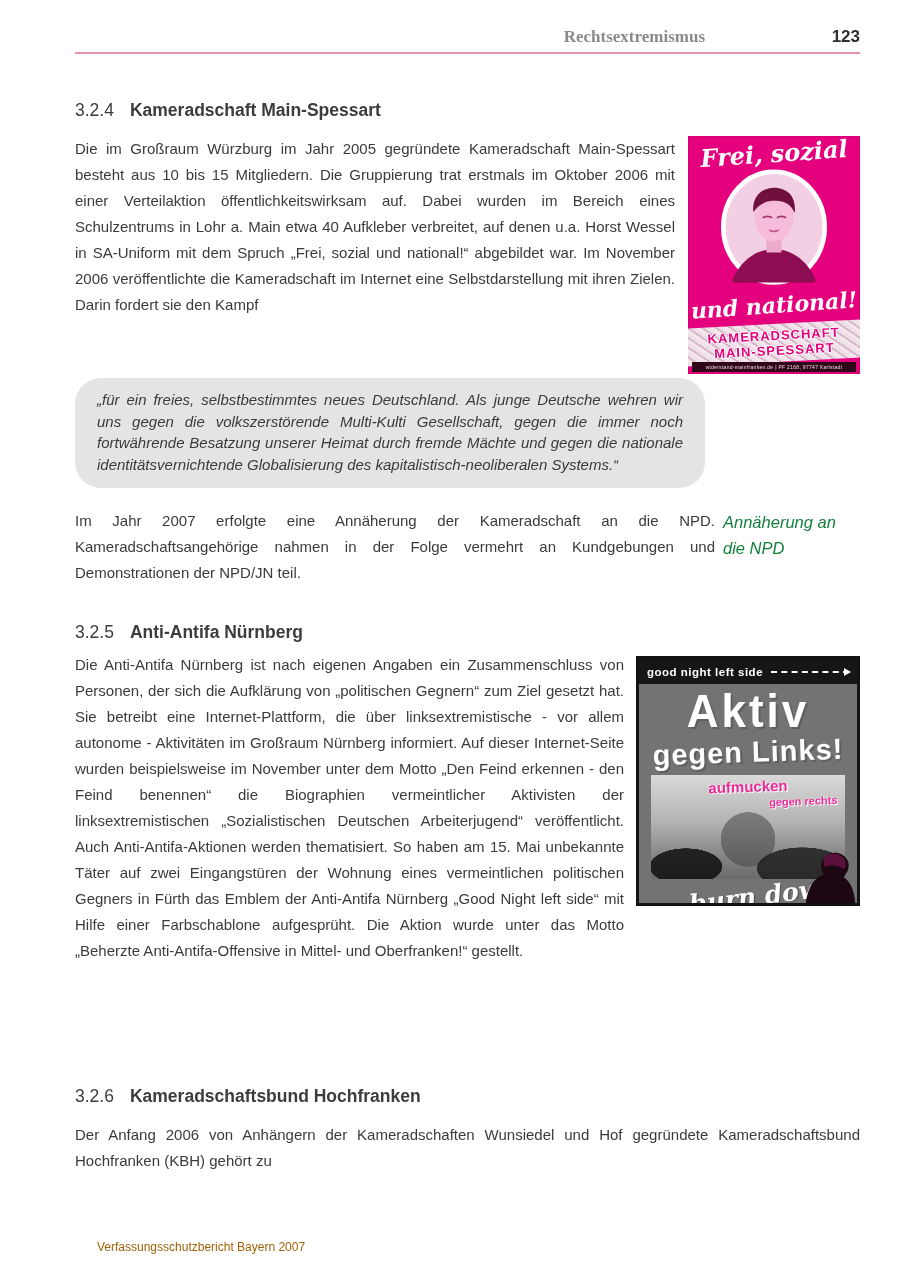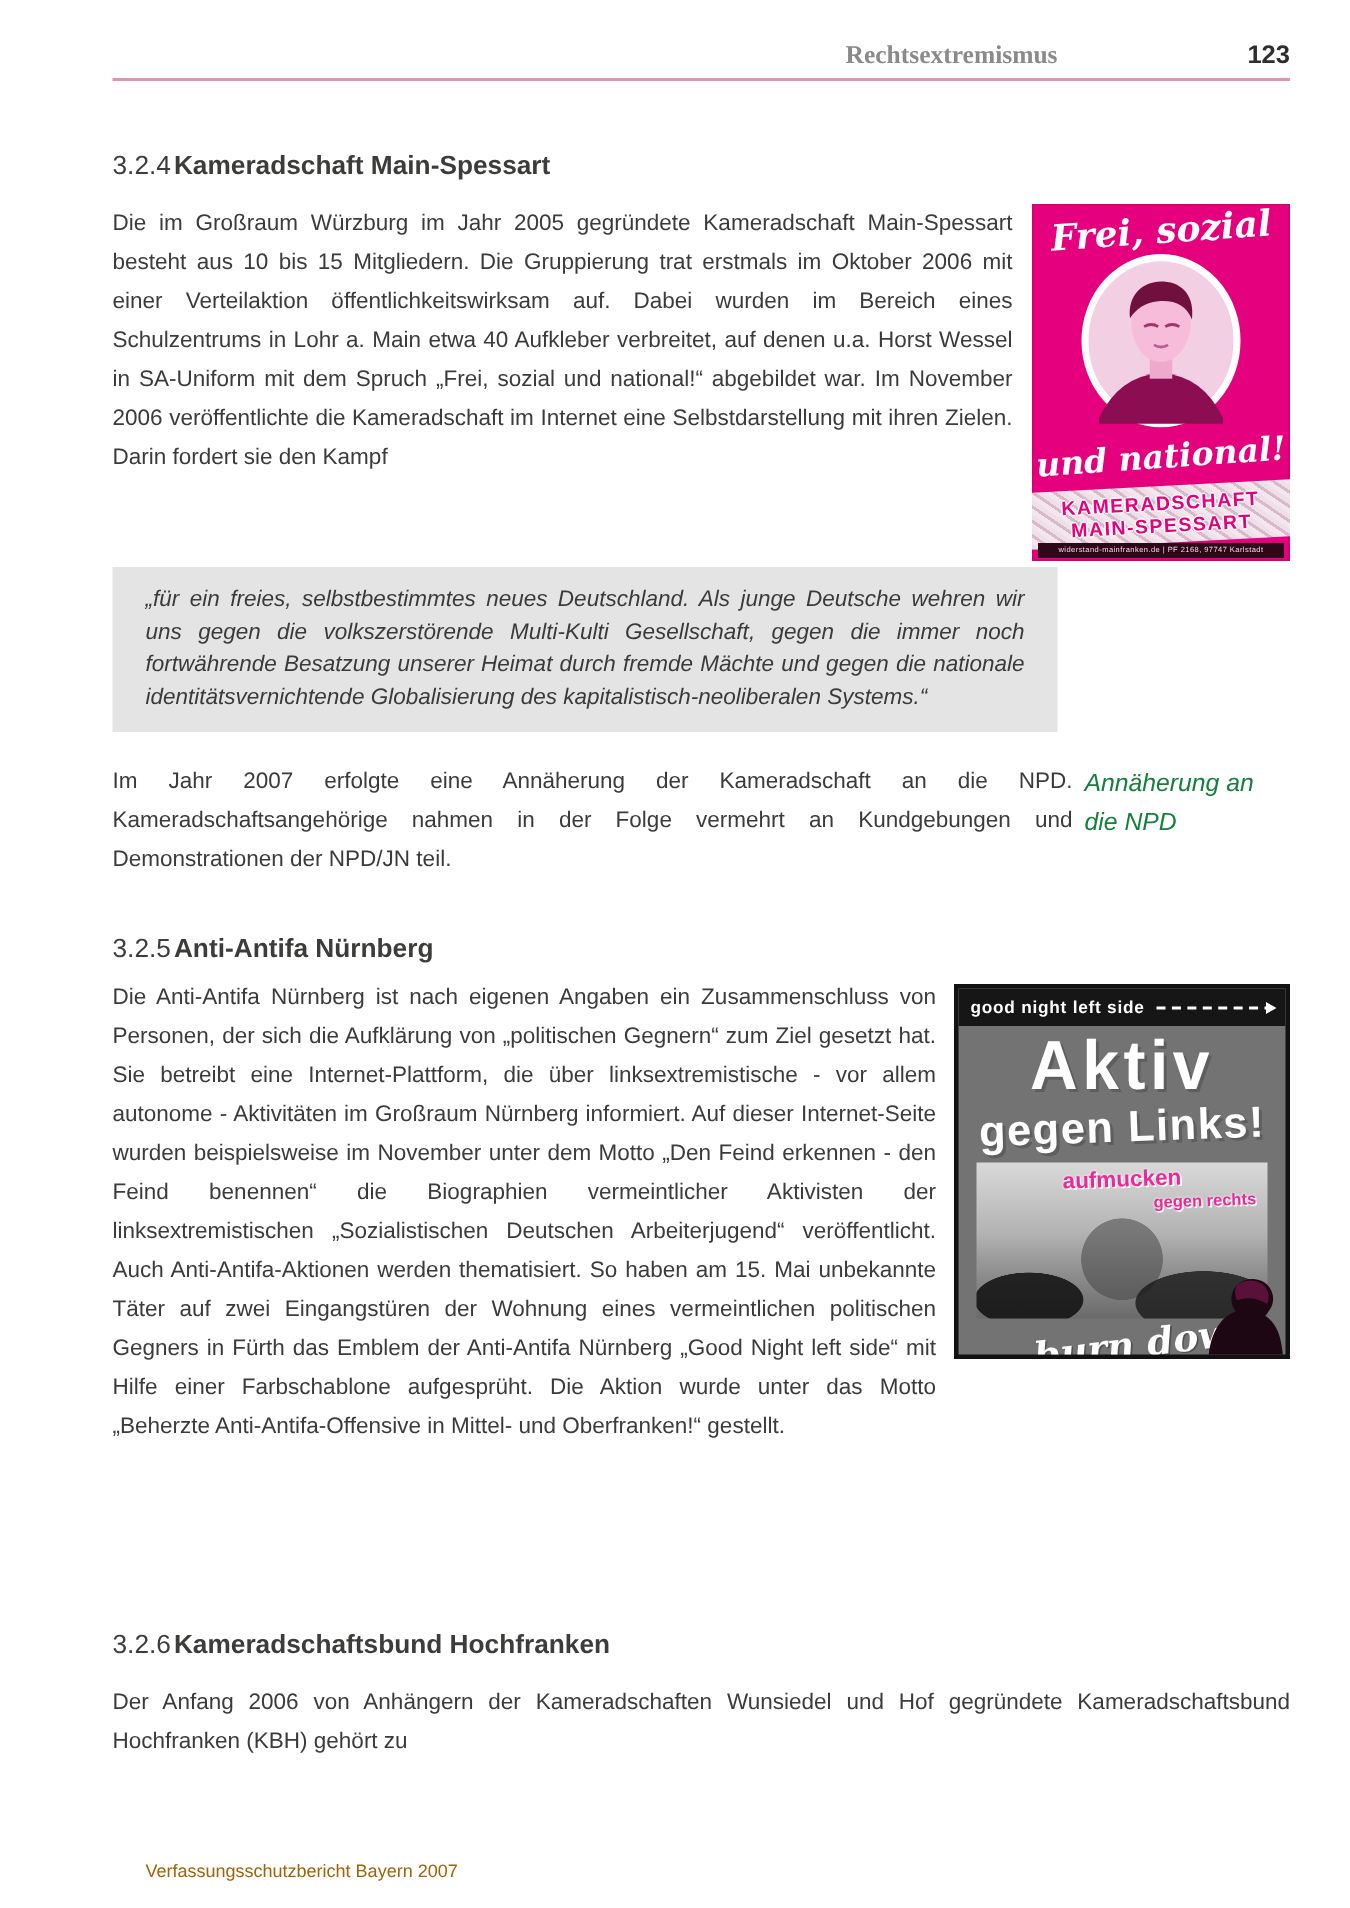--- a/index.html
+++ b/index.html
@@ -9,27 +9,27 @@
   
   .hdr-label{position:absolute;top:27px;right:195px;font-size:17px;font-weight:bold;color:#8a8a8a;font-family:Liberation Serif, serif;}
   .hdr-num{position:absolute;top:27px;right:40px;font-size:17px;font-weight:bold;color:#2e2e2e;}
   .hdr-rule{position:absolute;top:52px;left:75px;width:785px;height:2px;background:#e791ae;}
 
   
   .content{position:absolute;left:75px;top:0;width:785px;height:1272px;}
   .content > div, .content > h2{position:absolute;left:0;}
 
   h2.sec{margin:0;font-size:17.5px;color:#3c3c3b;font-weight:bold;}
-  h2.sec .num{font-weight:400;margin-right:2px;}
+  h2.sec .num{font-weight:400;margin-right:16px;}
 
   p.body{margin:0;font-size:15px;line-height:26px;text-align:justify;color:#3b3b3b;}
 
   .b-h324{top:100px;}
   .b-flow1{top:136px;width:785px;}
-  .b-quote{top:378px;width:630px;box-sizing:border-box;background:#e4e4e4;padding:11px 22px 13px 22px;}
+  .b-quote{top:378px;width:630px;box-sizing:border-box;background:#e4e4e4;padding:11px 22px 13px 22px;border-radius:26px;}
   .b-quote p{margin:0;font-size:15px;line-height:21.5px;font-style:italic;text-align:justify;color:#3a3a3a;}
   .b-para2{top:508px;width:785px;}
   .b-para2 p{width:640px;}
   .margin-note{position:absolute;left:648px;top:1px;width:120px;color:#15803d;
                font-style:italic;font-size:16.5px;line-height:26px;}
   .b-h325{top:622px;}
   .b-flow2{top:652px;width:785px;}
   .b-h326{top:1086px;}
   .b-para326{top:1122px;width:785px;}
   .page-footer{position:absolute;left:75px;top:1240px;font-size:12px;color:#a16207;margin-left:22px;}

